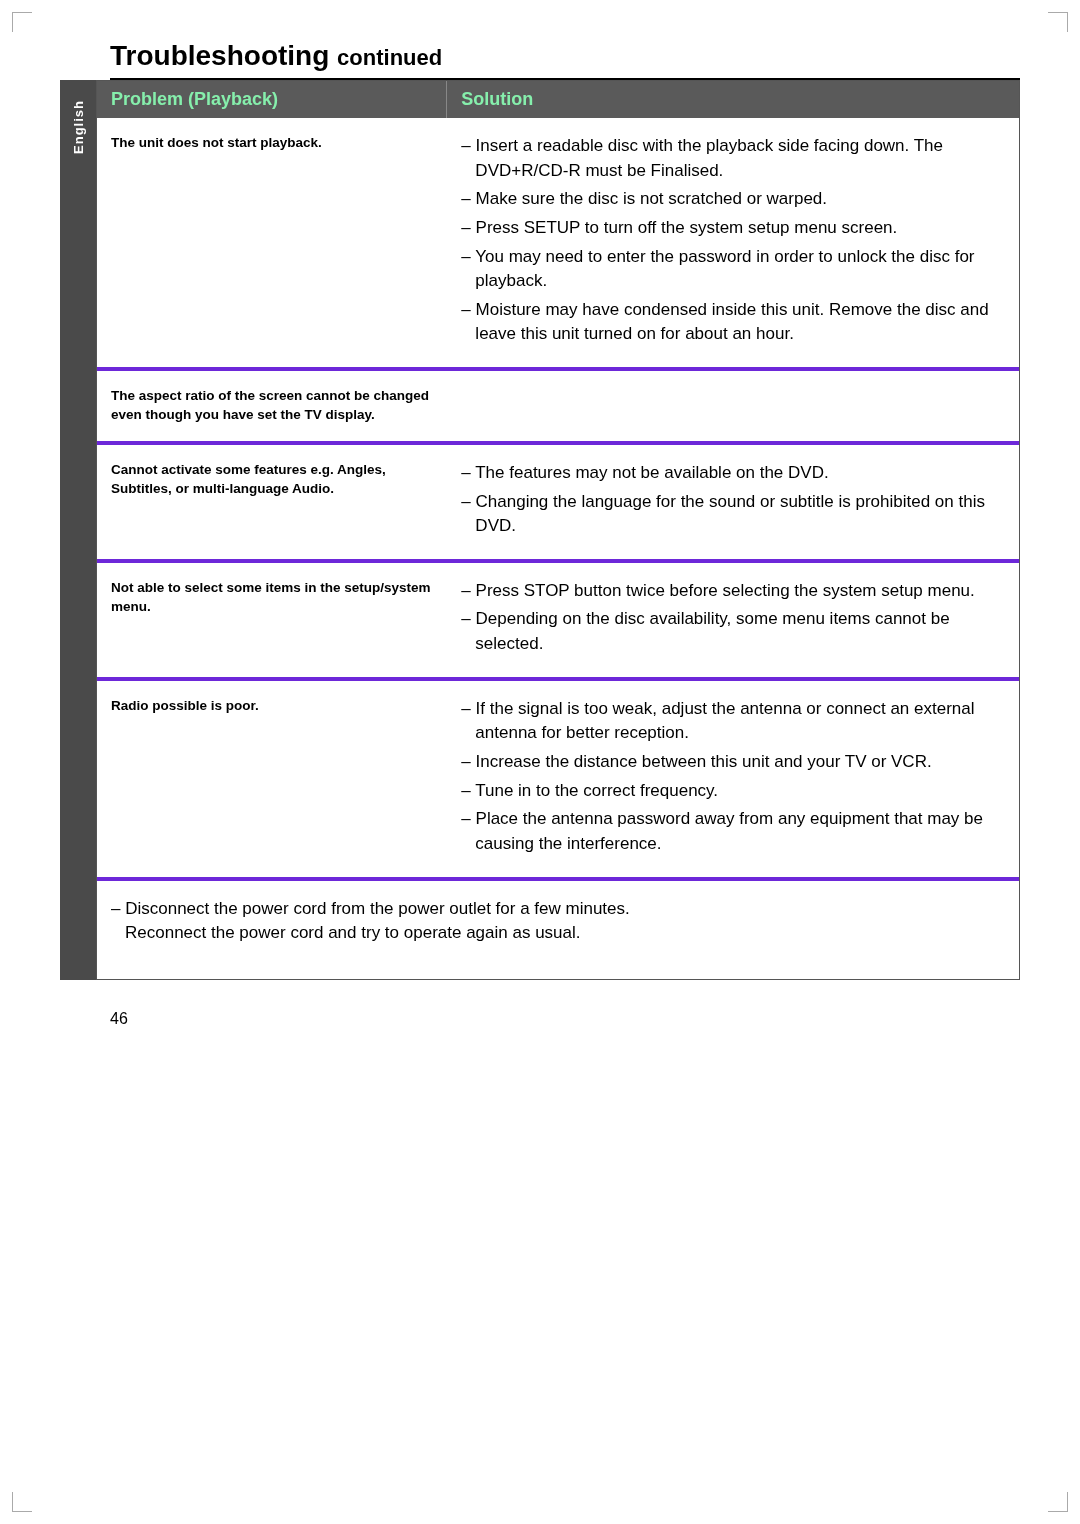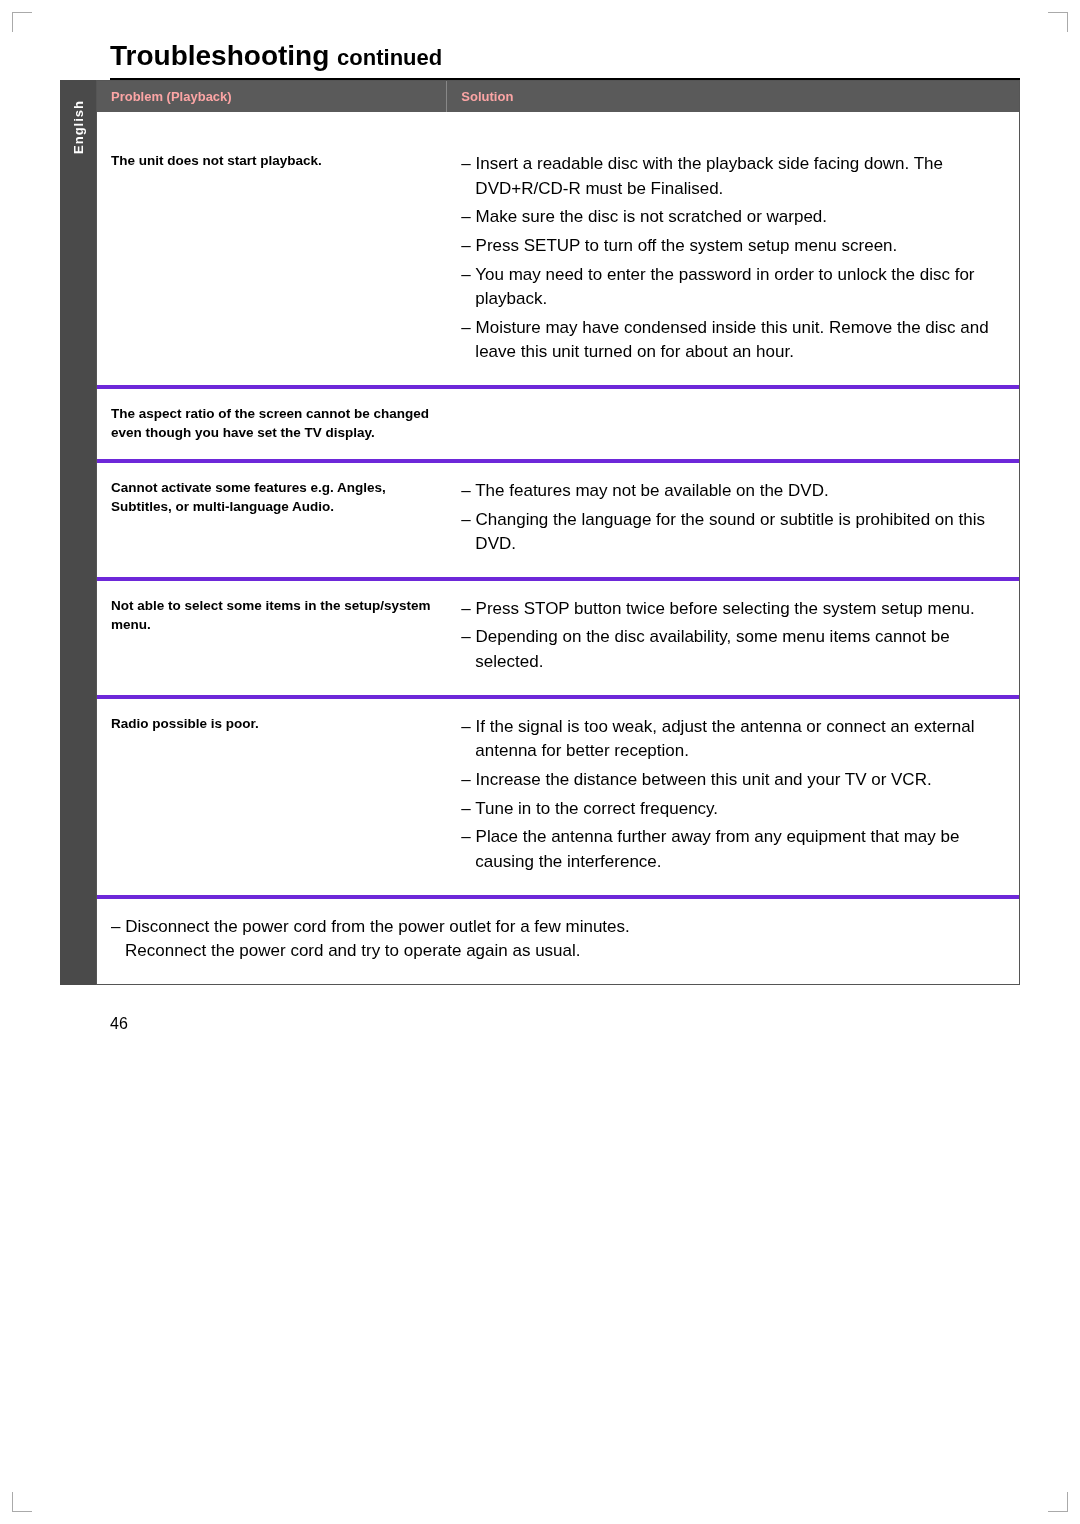--- a/index.html
+++ b/index.html
@@ -71,23 +71,23 @@
     }
 
     .content-area {
       flex: 1;
       border: 1px solid #555;
     }
 
     .table-header {
       display: flex;
       background: #5a5a5a;
-      color: #fca5a5;
-      font-weight: bold;
-      font-size: 13px;
+      color: #86efac;
+      font-weight: bold;
+      font-size: 18px;
     }
 
     .col-problem {
       width: 38%;
       padding: 8px 14px;
       border-right: 1px solid #888;
     }
 
     .col-solution {
       width: 62%;
@@ -100,21 +100,20 @@
     }
 
     .table-row {
       display: flex;
       border-top: 4px solid #6d28d9;
       padding: 14px 0;
     }
 
     .table-row:first-child {
       border-top: none;
-      margin-top: 24px;
     }
 
     .problem-cell {
       width: 38%;
       padding: 2px 14px;
       font-weight: bold;
       font-size: 13.5px;
       line-height: 1.4;
     }
 
@@ -214,21 +213,21 @@
             </ul>
           </div>
         </div>
         <div class="table-row">
           <div class="problem-cell">Radio possible is poor.</div>
           <div class="solution-cell">
             <ul>
               <li>If the signal is too weak, adjust the antenna or connect an external antenna for better reception.</li>
               <li>Increase the distance between this unit and your TV or VCR.</li>
               <li>Tune in to the correct frequency.</li>
-              <li>Place the antenna further away from any equipment that may be causing the interference.</li>
+              <li>Place the antenna password away from any equipment that may be causing the interference.</li>
             </ul>
           </div>
         </div>
         <div class="table-row">
           <div class="solution-cell">
             <ul>
               <li>Disconnect the power cord from the power outlet for a few minutes. Reconnect the power cord and try to operate again as usual.</li>
             </ul>
           </div>
         </div>

